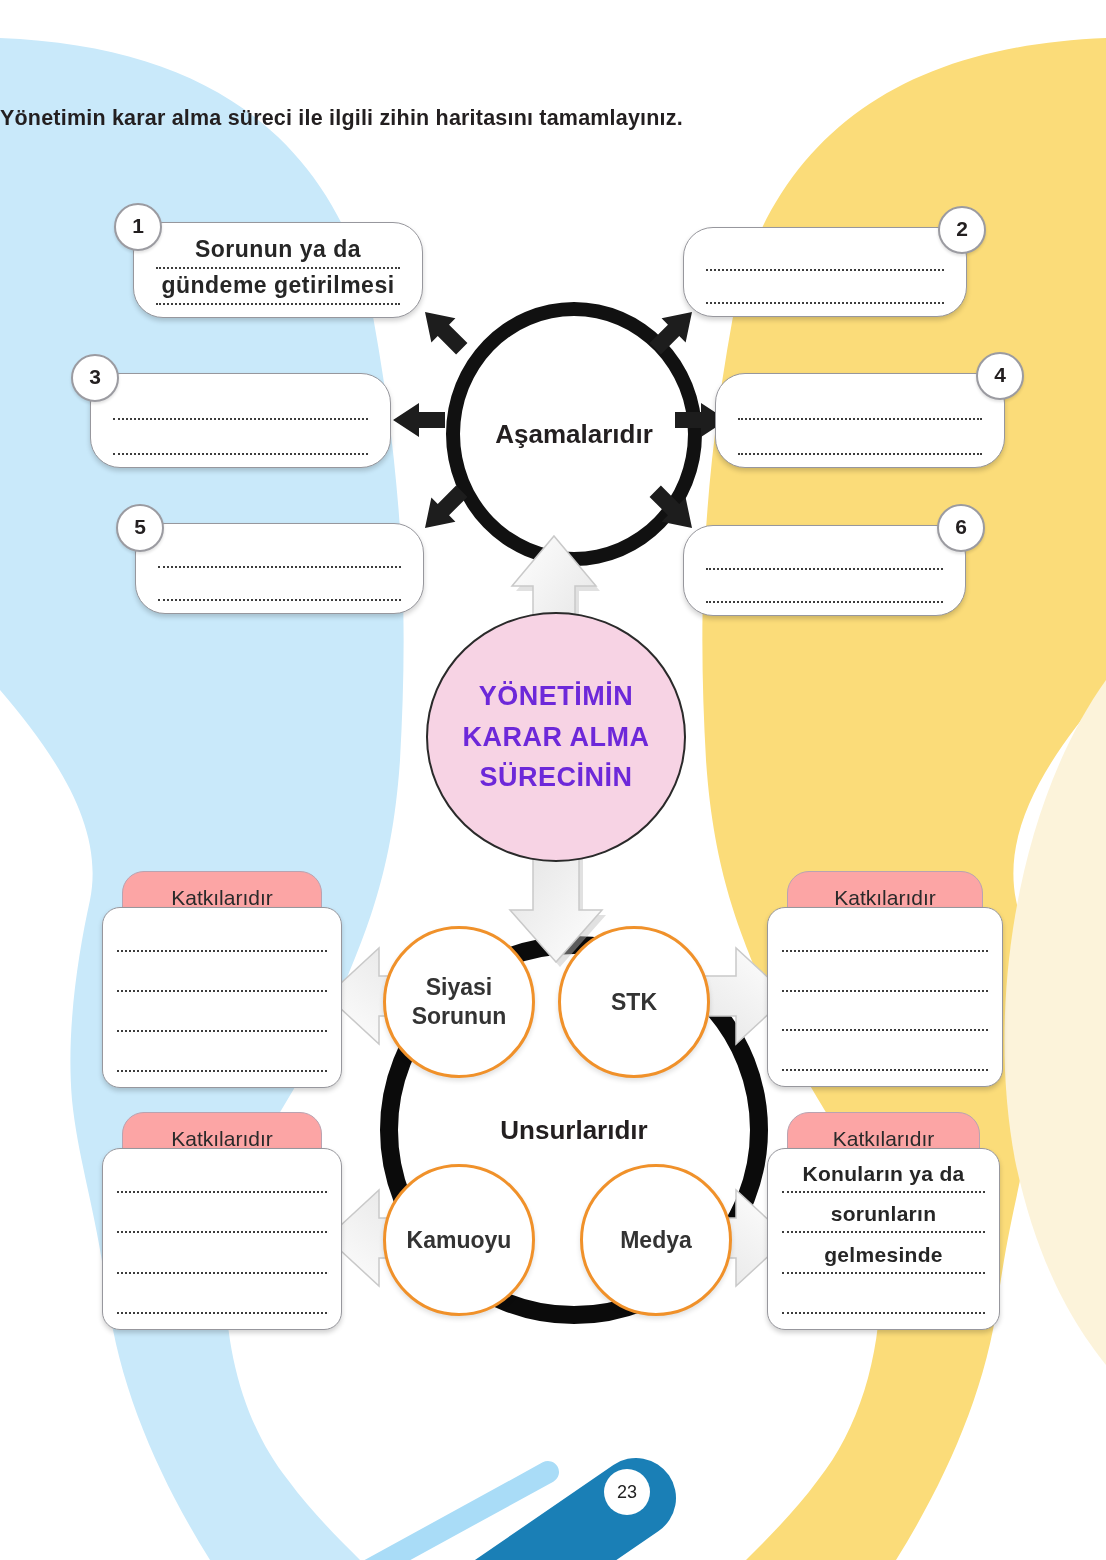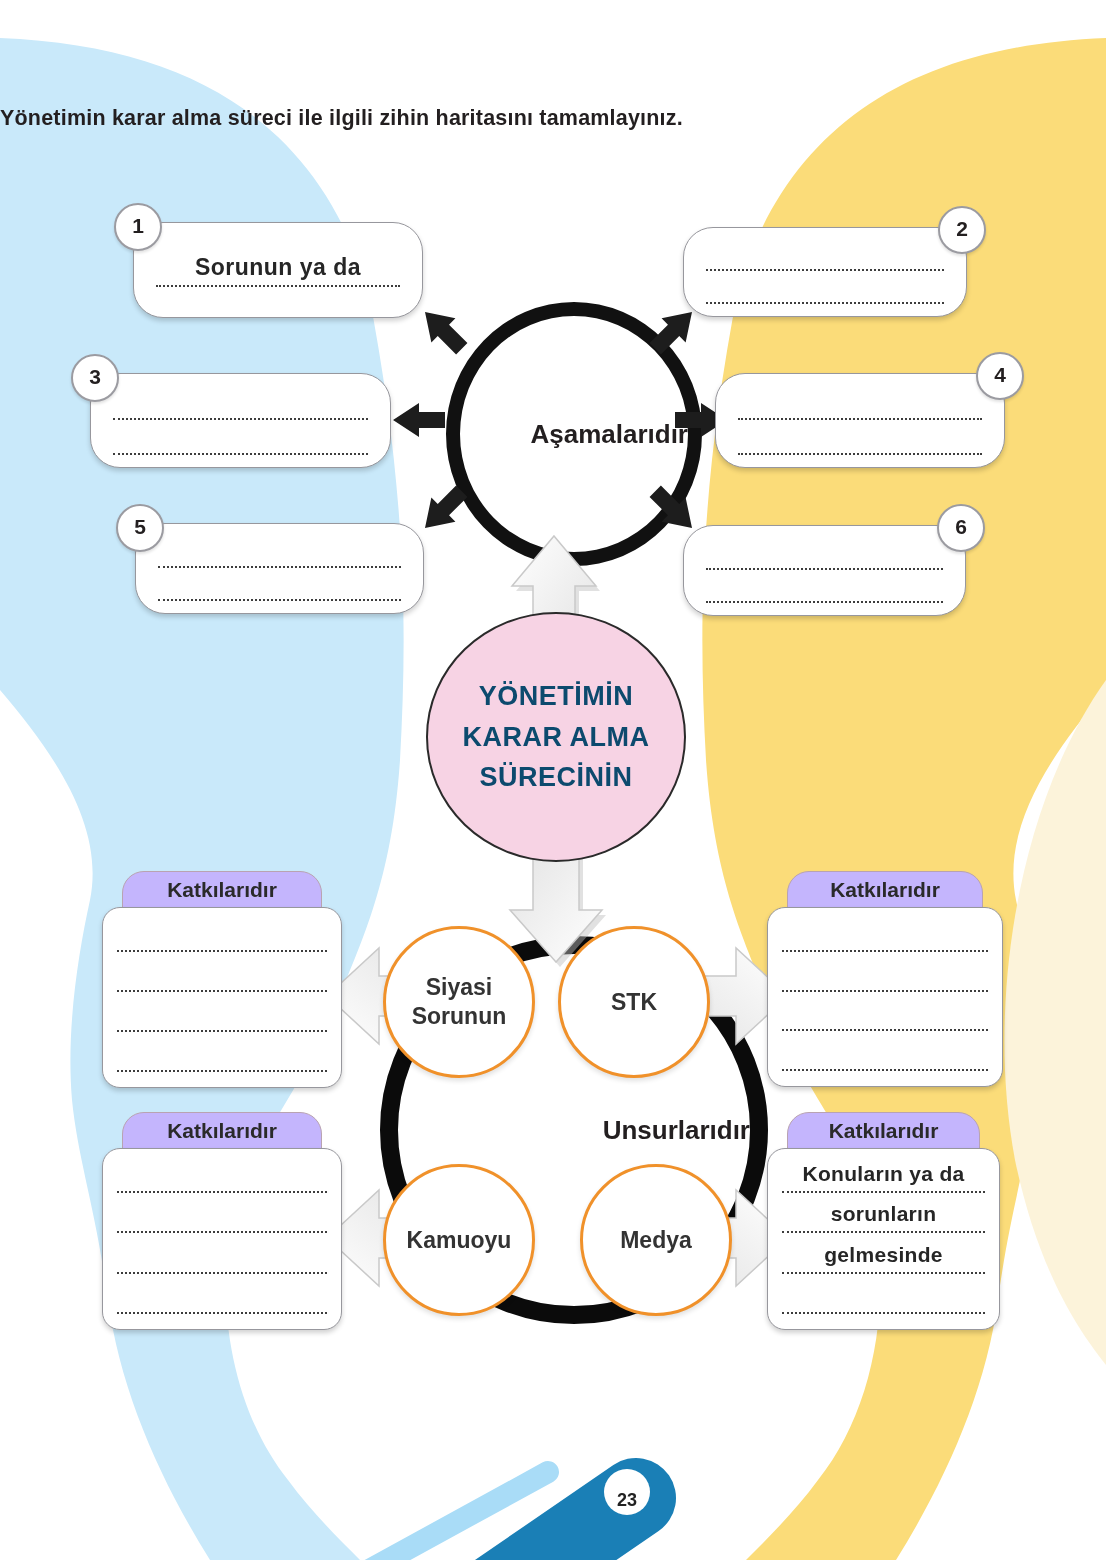--- a/index.html
+++ b/index.html
@@ -14,35 +14,35 @@
   .layer3{z-index:3;}
 
   
   .title{
     position:absolute;left:0;right:0;top:106px;text-align:left;
     font-size:21.5px;font-weight:bold;letter-spacing:.2px;z-index:3;
   }
 
   
   .hub{position:absolute;background:#fff;border-radius:50%;z-index:1;
-       display:flex;align-items:center;justify-content:flex-end;}
+       display:flex;align-items:center;justify-content:center;}
   #hub-stages{left:446px;top:302px;width:228px;height:236px;border:14px solid #111;}
   #hub-stages .hub-label{font-size:26px;font-weight:bold;}
   #hub-elements{left:380px;top:936px;width:352px;height:352px;border:18px solid #0b0b0b;}
   #hub-elements .hub-label{font-size:26px;font-weight:bold;}
 
   
   .central{
     position:absolute;left:426px;top:612px;width:256px;height:246px;
     border-radius:50%;border:2px solid #2a2a2a;background:#f7d3e4;
     display:flex;align-items:center;justify-content:center;text-align:center;
   }
   .central .central-label{
     font-size:27px;font-weight:bold;line-height:1.5;letter-spacing:.5px;
-    white-space:pre-line;color:#0c4a6e;
+    white-space:pre-line;color:#6d28d9;
   }
 
   
   .sbox{
     position:absolute;background:#fff;border:1.5px solid #97979d;border-radius:30px;
     box-shadow:0 3px 5px rgba(0,0,0,.18);
     display:flex;flex-direction:column;justify-content:space-evenly;
     padding:10px 22px 12px;box-sizing:border-box;
   }
   .s-row{
@@ -76,22 +76,22 @@
   .ecircle .e-label{font-size:23px;font-weight:bold;line-height:1.25;color:#333;}
   #ec-0{left:383px;top:926px;}
   #ec-1{left:558px;top:926px;}
   #ec-2{left:383px;top:1164px;}
   #ec-3{left:580px;top:1164px;}
 
   
   .contrib{position:absolute;z-index:3;}
   .ctab{
     position:absolute;top:-36px;left:20px;right:20px;height:58px;
-    background:#c4b5fd;border:1px solid #b9a3b1;border-radius:22px 22px 0 0;
-    text-align:center;font-size:21px;font-weight:bold;padding-top:6px;
+    background:#fca5a5;border:1px solid #b9a3b1;border-radius:22px 22px 0 0;
+    text-align:center;font-size:21px;font-weight:normal;padding-top:14px;
     box-sizing:border-box;color:#2a2a2a;
   }
   .cbody{
     position:absolute;left:0;right:0;top:0;bottom:0;background:#fff;
     border:1.5px solid #97979d;border-radius:18px;
     box-shadow:0 3px 5px rgba(0,0,0,.18);
     display:flex;flex-direction:column;justify-content:space-evenly;
     padding:4px 14px 10px;box-sizing:border-box;
   }
   .c-row{
@@ -100,21 +100,21 @@
     letter-spacing:.3px;overflow:hidden;
   }
   #contrib-0{left:102px;top:907px; width:240px;height:181px;}
   #contrib-1{left:102px;top:1148px;width:240px;height:182px;}
   #contrib-2{left:767px;top:907px; width:236px;height:180px;}
   #contrib-3{left:767px;top:1148px;width:233px;height:182px;}
 
   
   .pagenum{
     position:absolute;left:605px;top:1470px;width:44px;height:44px;z-index:3;
-    text-align:center;line-height:44px;font-size:18px;font-weight:bold;color:#222;margin-top:8px;
+    text-align:center;line-height:44px;font-size:18px;font-weight:normal;color:#222;
   }
 </style>
 </head>
 <body>
 
 <div id="canvas">
 
   <svg id="bg" width="1106" height="1560" viewBox="0 0 1106 1560">
     <path fill="#c9e9fa" d="
       M 0,38
@@ -200,20 +200,21 @@
         <path fill="url(#ag)" d="M 0,0 L 48,52 L 20,52 L 20,120 L -20,120 L -20,52 L -48,52 Z"></path>
       </g>
     </g>
   </svg>
 
   <div class="title">Yönetimin karar alma süreci ile ilgili zihin haritasını tamamlayınız.</div>
 
   <div class="sbox layer3" id="sbox-1">
     <div class="badge badge-l">1</div>
     <div class="s-row">Sorunun ya da konunun</div>
+    <div class="s-row">gündeme getirilmesi</div>
   </div>
   <div class="sbox layer3" id="sbox-2">
     <div class="badge badge-r">2</div>
     <div class="s-row"></div>
     <div class="s-row"></div>
   </div>
   <div class="sbox layer3" id="sbox-3">
     <div class="badge badge-l">3</div>
     <div class="s-row"></div>
     <div class="s-row"></div>

